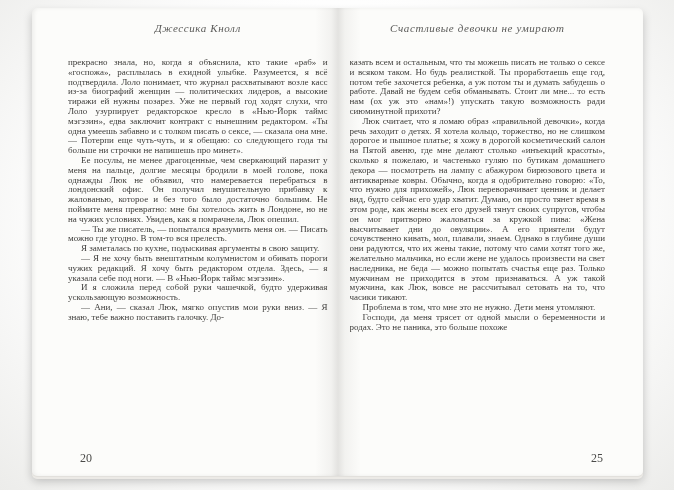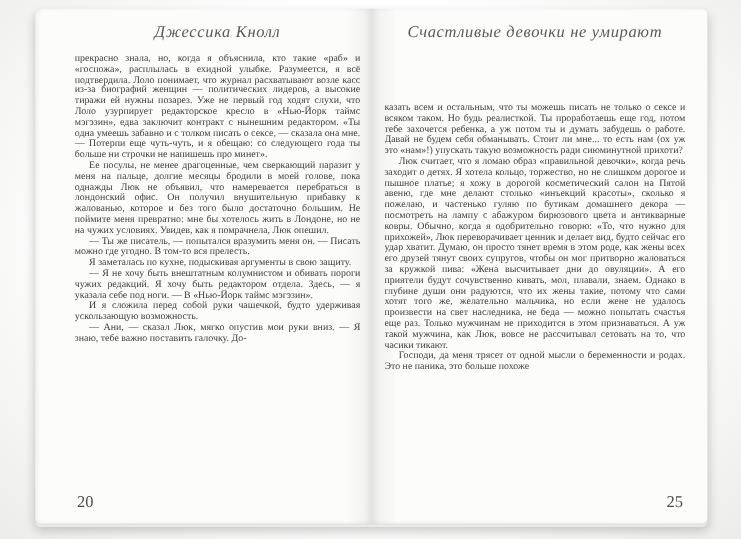--- a/index.html
+++ b/index.html
@@ -35,66 +35,67 @@
   .page {
     position: relative;
     width: 50%;
     height: 100%;
     display: flex;
     flex-direction: column;
     box-sizing: border-box;
     overflow: hidden;
   }
   .page-left  { padding: 14px 10px 10px 36px; }
-  .page-right { padding: 14px 20px 10px 12px; gap: 45px; }
+  .page-right { padding: 14px 38px 10px 12px; }
   .gutter-shadow {
     position: absolute;
     left: 50%;
     top: 0;
     width: 46px;
     height: 100%;
     margin-left: -23px;
     pointer-events: none;
     background: linear-gradient(to right,
       rgba(0,0,0,0) 0%,
       rgba(60,55,50,0.05) 35%,
       rgba(60,55,50,0.13) 50%,
       rgba(60,55,50,0.05) 65%,
       rgba(0,0,0,0) 100%);
   }
   .running-header {
     text-align: center;
     font-style: italic;
-    font-size: 15px;
+    font-size: 11px;
     letter-spacing: 0.6px;
     color: #5a5a58;
-    margin-bottom: 9px;
+    margin-bottom: 24px;
     flex: 0 0 auto;
   }
   .body-text {
     flex: 1 1 auto;
     overflow: hidden;
     font-size: 9px;
     line-height: 1.09;
     color: #3d3c3a;
     text-align: justify;
   }
   .body-text p {
     margin: 0;
     text-indent: 13px;
   }
   .body-text p.no-indent,
   .body-text p:first-child {
     text-indent: 0;
   }
   .page-number {
     flex: 0 0 auto;
-    font-size: 15px;
+    font-size: 12px;
     color: #4a4a48;
     margin-top: 4px;
+    margin-left: 10px;
   }
   .page-left .page-number  { text-align: left;  padding-left: 2px; }
   .page-right .page-number { text-align: right; padding-right: 2px; }
 </style>
 </head>
 <body>
 
 <div class="photo-bg">
   <div class="book-spread">
 
@@ -110,20 +111,21 @@
           <p>— Ани, — сказал Люк, мягко опустив мои руки вниз. — Я знаю, тебе важно поставить галочку. До-</p>
         </div>
       <div class="page-number">20</div>
     </div>
 
     <div class="page page-right">
       <div class="running-header">Счастливые девочки не умирают</div>
       <div class="body-text">
           <p>казать всем и остальным, что ты можешь писать не только о сексе и всяком таком. Но будь реалисткой. Ты проработаешь еще год, потом тебе захочется ребенка, а уж потом ты и думать забудешь о работе. Давай не будем себя обманывать. Стоит ли мне... то есть нам (ох уж это «нам»!) упускать такую возможность ради сиюминутной прихоти?</p>
           <p>Люк считает, что я ломаю образ «правильной девочки», когда речь заходит о детях. Я хотела кольцо, торжество, но не слишком дорогое и пышное платье; я хожу в дорогой косметический салон на Пятой авеню, где мне делают столько «инъекций красоты», сколько я пожелаю, и частенько гуляю по бутикам домашнего декора — посмотреть на лампу с абажуром бирюзового цвета и антикварные ковры. Обычно, когда я одобрительно говорю: «То, что нужно для прихожей», Люк переворачивает ценник и делает вид, будто сейчас его удар хватит. Думаю, он просто тянет время в этом роде, как жены всех его друзей тянут своих супругов, чтобы он мог притворно жаловаться за кружкой пива: «Жена высчитывает дни до овуляции». А его приятели будут сочувственно кивать, мол, плавали, знаем. Однако в глубине души они радуются, что их жены такие, потому что сами хотят того же, желательно мальчика, но если жене не удалось произвести на свет наследника, не беда — можно попытать счастья еще раз. Только мужчинам не приходится в этом признаваться. А уж такой мужчина, как Люк, вовсе не рассчитывал сетовать на то, что часики тикают.</p>
+          <p>Проблема в том, что мне это не нужно. Дети меня утомляют.</p>
           <p>Господи, да меня трясет от одной мысли о беременности и родах. Это не паника, это больше похоже</p>
         </div>
       <div class="page-number">25</div>
     </div>
 
     <div class="gutter-shadow"></div>
   </div>
 </div>
 
 </body></html>

